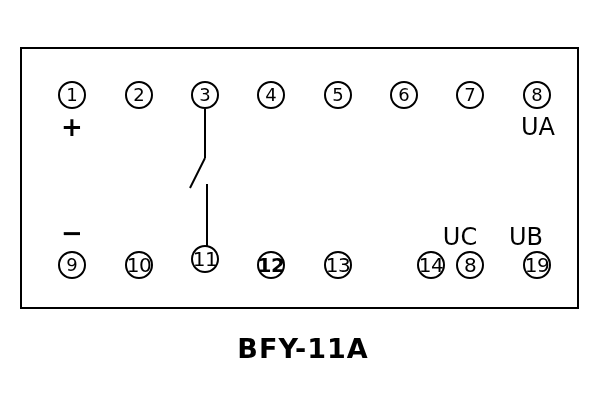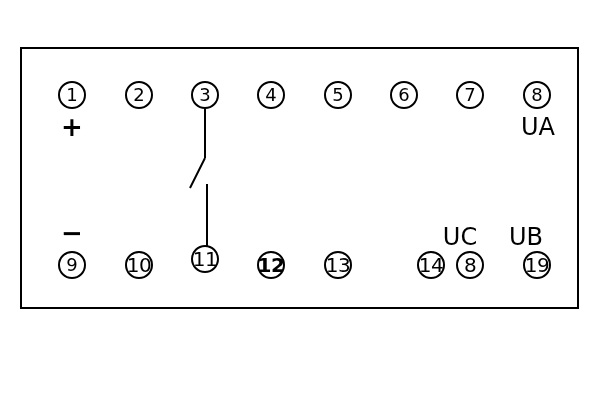--- a/index.html
+++ b/index.html
@@ -103,14 +103,15 @@
   <div class="terminal double" style="left:404px; top:265px;margin-left:27px;">14</div>
   <div class="terminal double" style="left:470px; top:265px;">8</div>
   <div class="terminal double" style="left:537px; top:265px;">19</div>
 
   <div class="label sign" style="left:72px;  top:127px;">+</div>
   <div class="label sign" style="left:72px;  top:233px;">−</div>
   <div class="label" style="left:538px; top:127px;">UA</div>
   <div class="label" style="left:447px; top:237px;margin-left:13px;">UC</div>
   <div class="label" style="left:526px; top:237px;">UB</div>
 
+  <div class="title" style="left:303px; top:348px;">BFY-11A</div>
 
 </div>
 
 </body></html>

